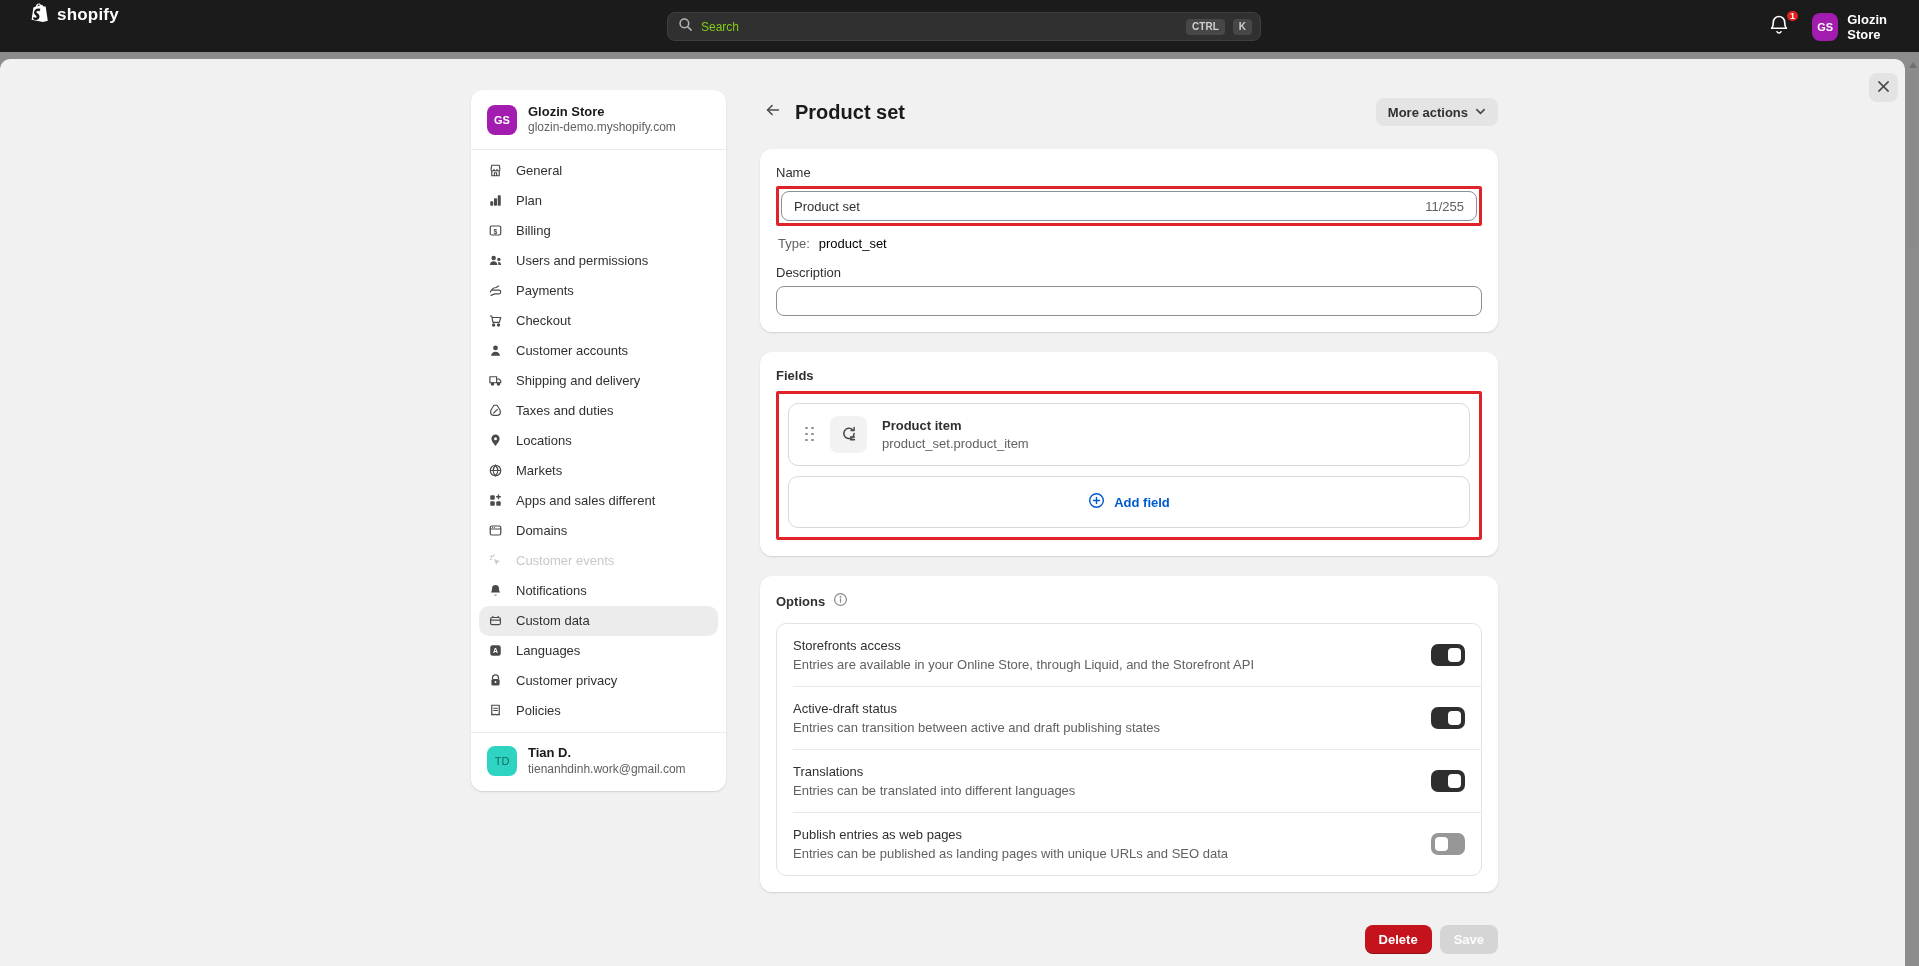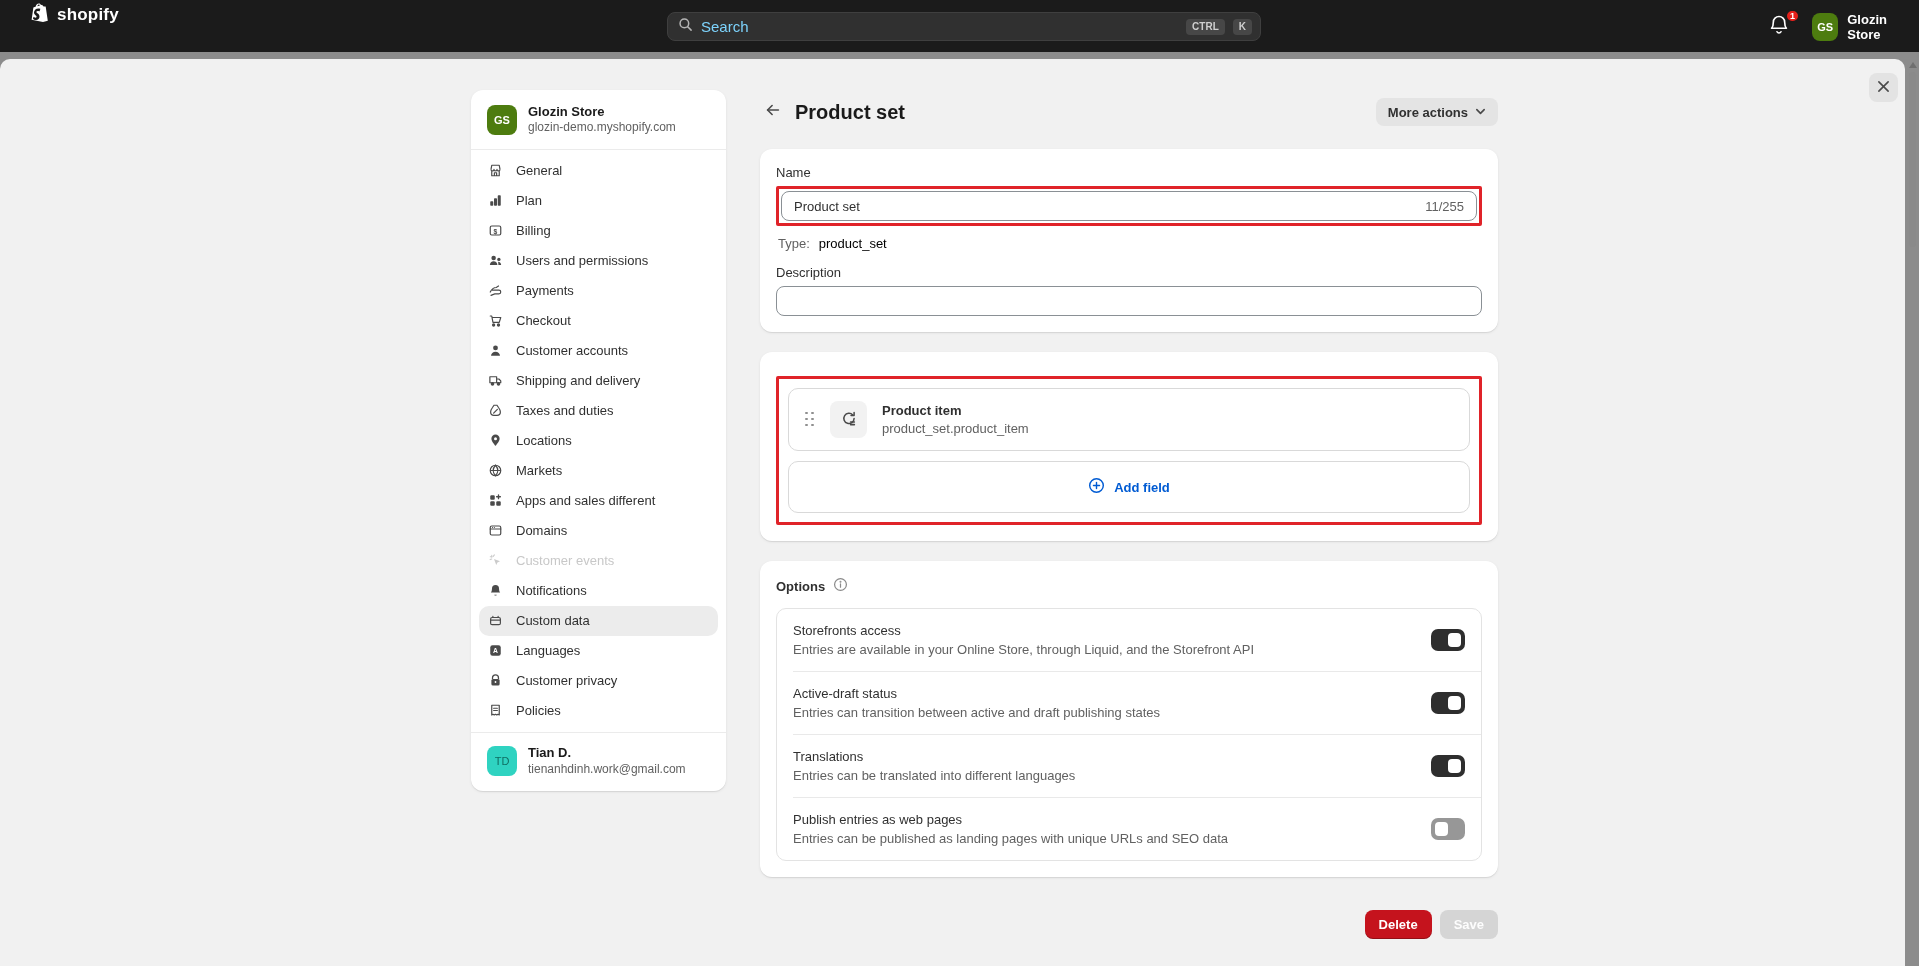--- a/index.html
+++ b/index.html
@@ -5,29 +5,29 @@
   * { margin:0; padding:0; box-sizing:border-box; }
   html,body { width:1919px; height:966px; overflow:hidden;
     font-family:"Liberation Sans","DejaVu Sans",sans-serif; background:#8c8c8c; }
 
   
   .topbar{position:absolute;top:0;left:0;width:1919px;height:52px;background:#1b1b1b;z-index:30;}
   .logo{position:absolute;left:30px;top:2px;display:flex;align-items:center;gap:7px;color:#fff;}
   .logo-word{font-size:17px;font-weight:700;letter-spacing:.2px;}
   .searchbar{position:absolute;left:667px;top:12px;width:594px;height:29px;background:#303030;
     border:1px solid #3f3f3f;border-radius:8px;display:flex;align-items:center;padding:0 8px 0 10px;gap:8px;}
-  .search-ph{color:#7dd3fc;font-size:15px;flex:1;}
+  .search-ph{color:#84cc16;font-size:12px;flex:1;}
   .kbd{background:#474747;color:#cfcfcf;font-size:10px;font-weight:700;border-radius:4px;
     padding:3px 6px;line-height:1;}
   .bell-wrap{position:absolute;left:1768px;top:13px;width:30px;height:28px;cursor:pointer;}
   .bell-badge{position:absolute;top:-4px;right:-2px;background:#e3201b;color:#fff;font-size:9px;
     font-weight:700;min-width:14px;height:14px;border-radius:8px;display:flex;align-items:center;
     justify-content:center;padding:0 3px;border:2px solid #1b1b1b;}
   .store-chip{position:absolute;left:1812px;top:12px;display:flex;align-items:center;gap:9px;cursor:pointer;}
-  .avatar-gs{width:28px;height:28px;border-radius:8px;background:#4d7c0f;color:#fff;font-size:11px;
+  .avatar-gs{width:28px;height:28px;border-radius:8px;background:#a21caf;color:#fff;font-size:11px;
     font-weight:700;display:flex;align-items:center;justify-content:center;}
   .store-chip-name{color:#fff;font-size:13px;font-weight:700;}
 
   
   .modal{position:absolute;top:59px;left:0;width:1905px;height:920px;background:#f1f1f1;
     border-radius:10px 10px 0 0;z-index:10;}
   .close-btn{position:absolute;top:14px;right:7px;width:29px;height:29px;border-radius:8px;
     background:#e3e3e3;display:flex;align-items:center;justify-content:center;cursor:pointer;z-index:40;}
   .scrollbar{position:absolute;top:60px;right:2px;bottom:0;width:9px;z-index:35;}
   .scroll-up{width:0;height:0;border-left:4px solid transparent;border-right:4px solid transparent;
@@ -384,20 +384,21 @@
         <span class="type-label">Type:</span>
         <span class="type-value">product_set</span>
       </div>
       <div class="fld-label">Description</div>
       <div class="text-input">
         <span></span>
       </div>
     </div>
 
     <div class="card">
+      <div class="fld-label" style="font-weight:700;">Fields</div>
       <div class="annotation annotation-fields">
         <div class="field-row">
           <span class="drag-handle">
               <i></i>
               <i></i>
               <i></i>
               <i></i>
               <i></i>
               <i></i>
             </span>

